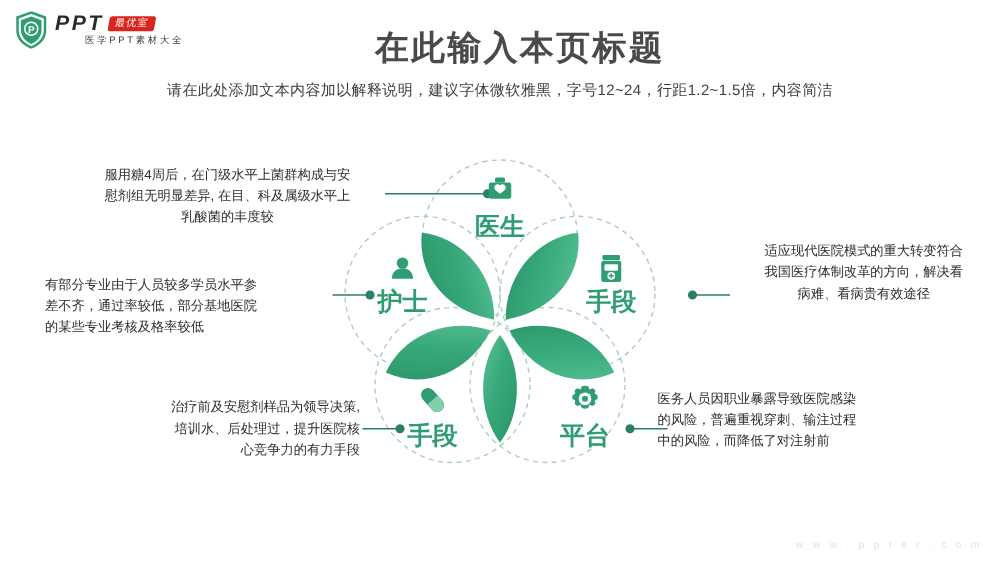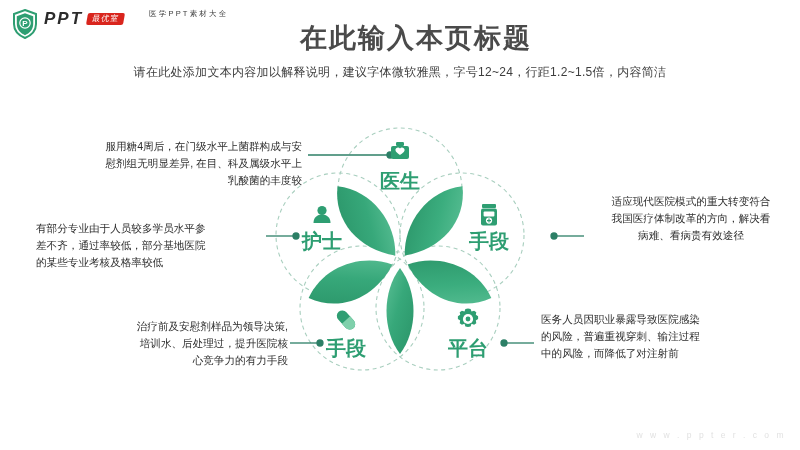--- a/index.html
+++ b/index.html
@@ -25,21 +25,21 @@
     gap: 6px;
   }
   .logo-shield {
     width: 26px;
     height: 30px;
     flex: none;
     margin-top: 1px;
   }
   .logo-textblock {
     display: flex;
-    flex-direction: row;
+    flex-direction: column;
     gap: 1px;
     padding-top: 2px;
   }
   .logo-row1 {
     display: flex;
     align-items: center;
     gap: 4px;
   }
   .logo-ppt {
     font-size: 17px;
@@ -102,25 +102,25 @@
   }
 
   
   .note {
     position: absolute;
     font-size: 10.6px;
     line-height: 1.62;
     color: #2d2d2d;
     white-space: pre-line;
   }
-  .note-tl { left: 62px;  top: 138px; width: 240px; text-align: right; }
+  .note-tl { left: 62px;  top: 132px; width: 240px; text-align: center; }
   .note-ml { left: 36px;  top: 221px; width: 228px; text-align: left; font-family: Liberation Mono, monospace; }
   .note-bl { left: 62px;  top: 318px; width: 226px; text-align: right; }
   .note-mr { left: 585px; top: 193px; width: 212px; text-align: center; }
-  .note-br { left: 541px; top: 311px; width: 230px; text-align: left; }
+  .note-br { left: 526px; top: 311px; width: 230px; text-align: left; }
 
   
   .watermark {
     position: absolute;
     right: 14px;
     bottom: 10px;
     font-size: 8.5px;
     color: #e2e2e2;
     letter-spacing: 2.5px;
   }

